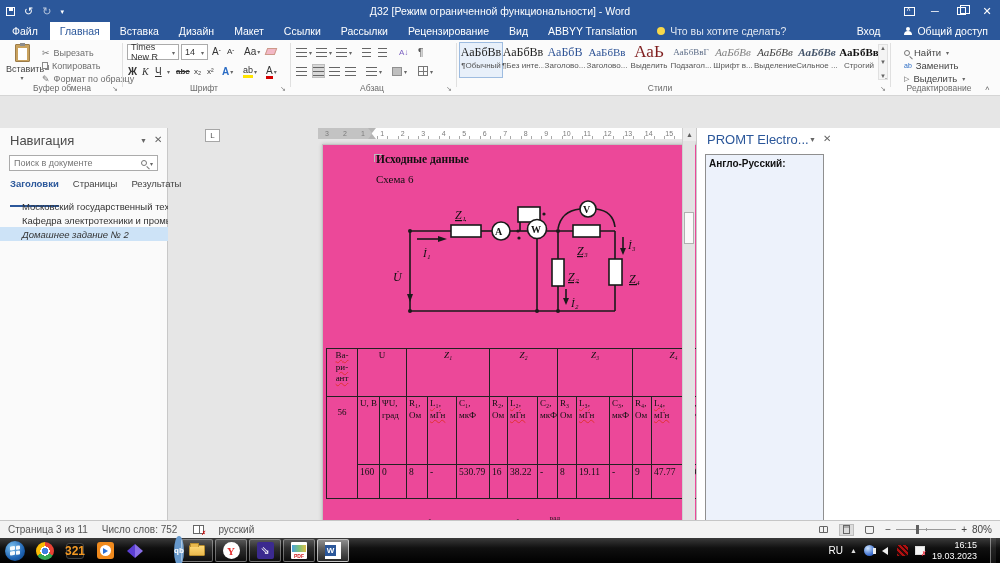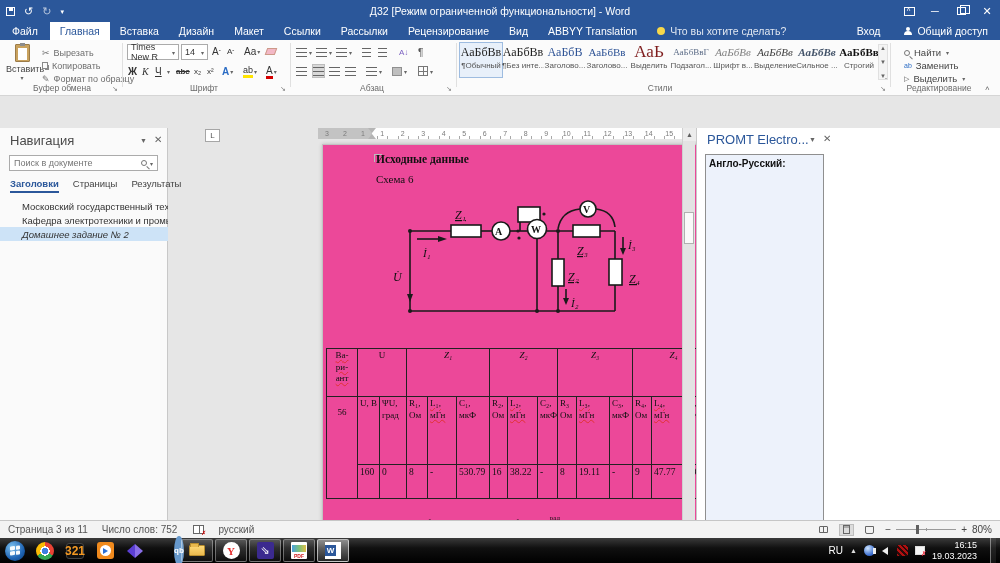--- a/index.html
+++ b/index.html
@@ -84,21 +84,21 @@
 
   
   .navpane { position:absolute; left:0; top:0; width:168px; height:424px; background:#fafafa; border-right:1px solid #c8c8c8; }
   .nav-title { position:absolute; left:10px; top:5px; font-size:13px; color:#4a4a4a; }
   .nav-dd { position:absolute; left:140px; top:9px; font-size:7px; color:#666; }
   .nav-close { position:absolute; left:154px; top:6px; font-size:10px; color:#666; }
   .nav-search { position:absolute; left:9px; top:27px; width:149px; height:16px; background:#fff; border:1px solid #ababab; display:flex; align-items:center; }
   .nav-search input { border:0; outline:0; flex:1; font-size:9px; padding:0 4px; font-family:"Liberation Sans",sans-serif; color:#333; background:transparent; }
   .nav-search input::placeholder { color:#767676; }
   .nav-tabs { position:absolute; left:10px; top:50px; width:150px; display:flex; gap:14px; font-size:9.5px; color:#444; }
-  .nav-tab.active { color:#2b579a; font-weight:bold; border-bottom:2px solid #2b579a; padding-bottom:2px; }
+  .nav-tab.active { color:#2b579a; font-weight:bold; border-bottom:2px solid #2b579a; padding-bottom:16px; }
   .nav-items { position:absolute; left:0; top:71px; width:168px; font-size:9.5px; color:#333; }
   .nav-item { padding:1.5px 4px 1.5px 22px; white-space:nowrap; overflow:hidden; }
   .nav-item.sel { background:#cde3f7;font-style:italic; }
 
   
   .docarea { position:absolute; left:169px; top:0; width:682px; height:424px; }
   .tabsel { position:absolute; left:36px; top:1px; width:15px; height:13px; background:#fff; border:1px solid #a6a6a6; font-size:8px; color:#555; line-height:12px; text-align:center; }
   .ruler { position:absolute; left:149px; top:0; width:399px; height:11px; font-size:7px; color:#7a7a7a; }
   .ruler .seg { position:absolute; top:0; height:11px; display:flex; align-items:center; }
   .ruler .seg span { flex:1; text-align:center; }

